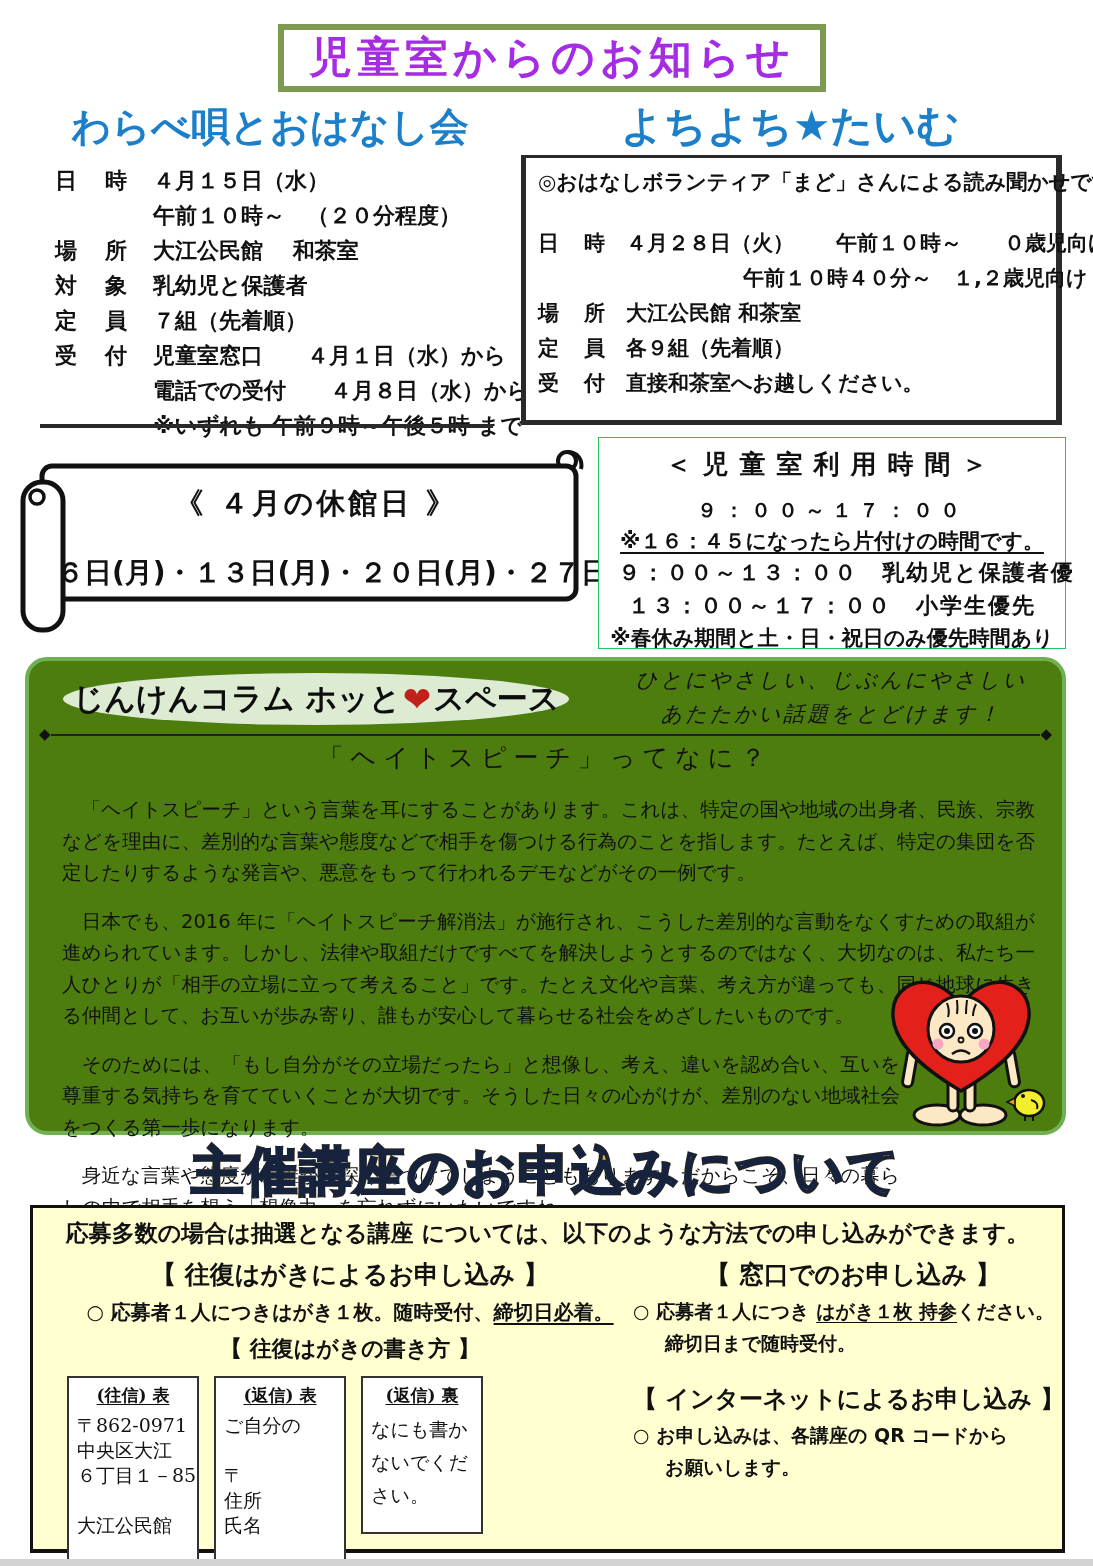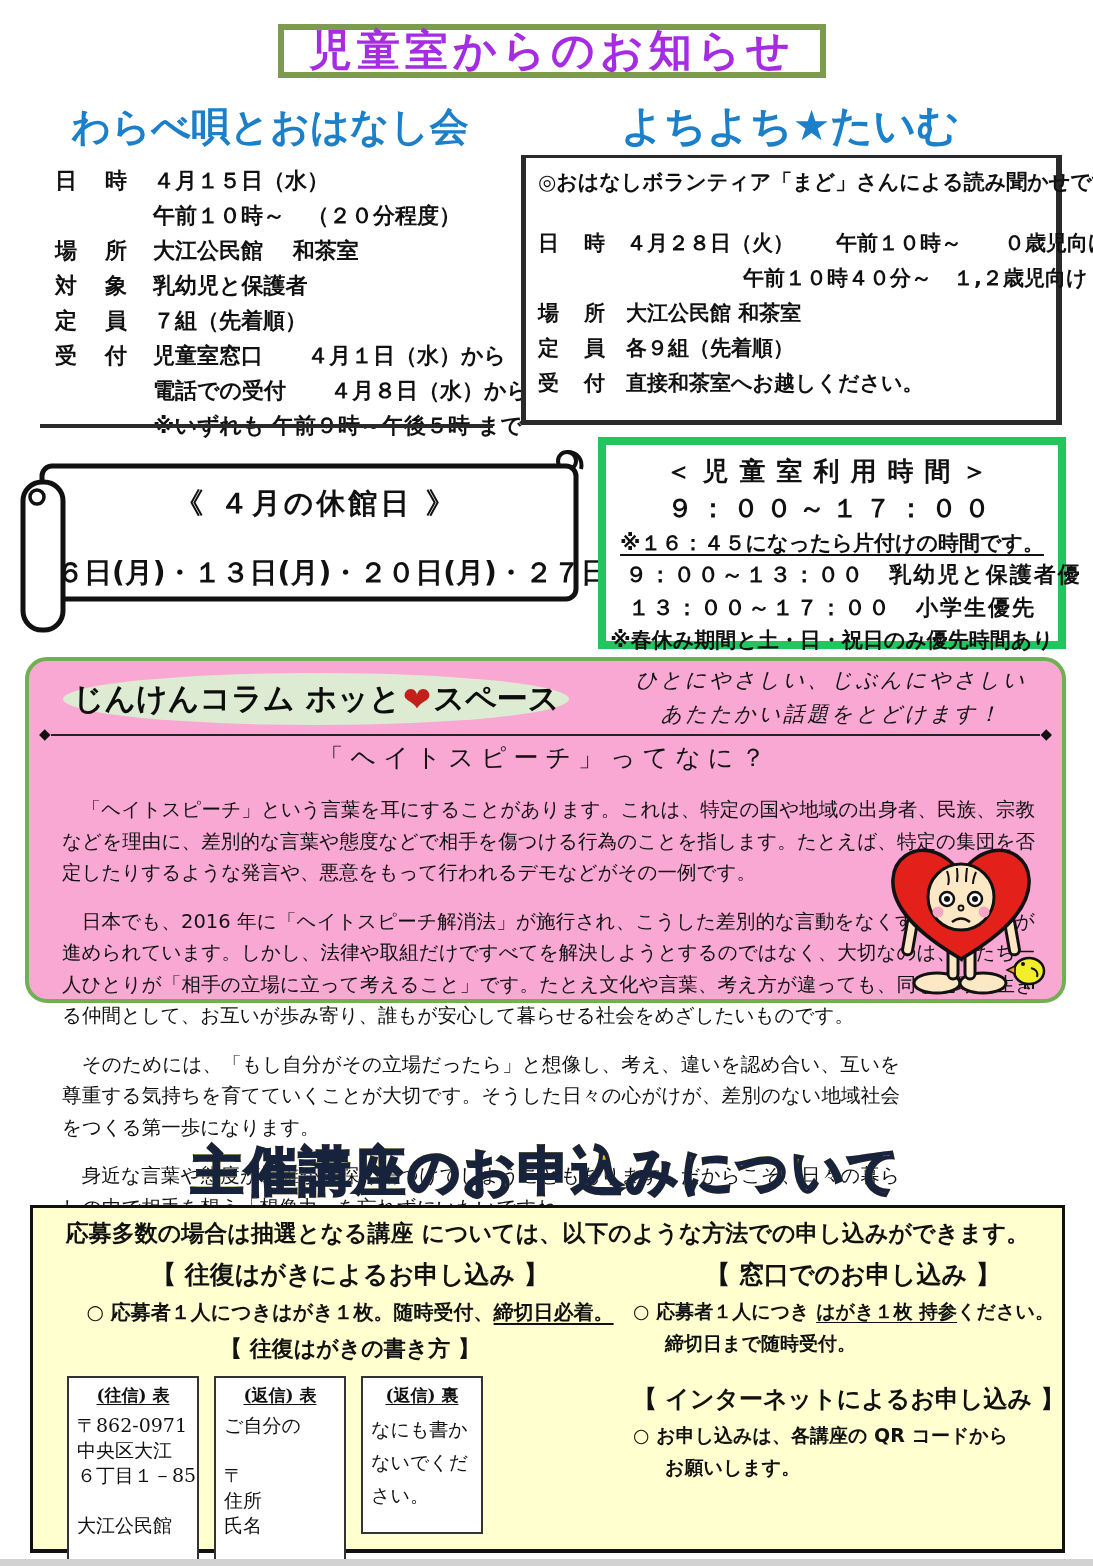--- a/index.html
+++ b/index.html
@@ -1,20 +1,20 @@
 <!DOCTYPE html>
 <html><head>
 <meta charset="utf-8">
 <style>
   html,body{margin:0;padding:0;background:#fff;}
   #page{position:relative;width:1093px;height:1566px;background:#fff;overflow:hidden;
         font-family:"DejaVu Sans","Liberation Sans",sans-serif;color:#111;}
 
   
-  .header-box{position:absolute;left:278px;top:24px;width:548px;height:54px;box-sizing:border-box;
+  .header-box{position:absolute;left:278px;top:24px;width:548px;height:68px;box-sizing:border-box;
               border:6px solid #7C9A50;background:#fff;display:flex;align-items:center;justify-content:center;}
   .header-box span{font-size:43px;font-weight:bold;color:#A62CE3;letter-spacing:5px;white-space:nowrap;}
 
   
   .evt-title{position:absolute;font-size:39px;font-weight:bold;color:#1B80C9;text-align:center;white-space:nowrap;}
   #left-title{left:50px;top:100px;width:440px;}
   #right-title{left:560px;top:98px;width:460px;font-size:42px;}
 
   .evt-rows{position:absolute;left:55px;top:163px;width:450px;font-size:22px;font-weight:bold;line-height:35px;}
   .evt-row{display:flex;}
@@ -31,30 +31,30 @@
   .right-box .cont{padding-left:205px;}
 
   
   #closed-banner{position:absolute;left:16px;top:444px;width:574px;height:196px;}
   #closed-banner svg{position:absolute;left:0;top:0;}
   .closed-title{position:absolute;left:40px;top:40px;width:520px;text-align:center;font-size:29px;font-weight:bold;letter-spacing:3px;}
   .closed-days{position:absolute;left:40px;top:110px;width:520px;text-align:center;font-size:28px;font-weight:bold;white-space:nowrap;}
 
   
   .hours-box{position:absolute;left:598px;top:437px;width:468px;height:212px;box-sizing:border-box;
-             border:8px solid #22c55e;background:#fff;text-align:center;padding-top:9px;font-weight:bold;}
+             border:1px solid #22c55e;background:#fff;text-align:center;padding-top:9px;font-weight:bold;}
   .hours-title{font-size:26px;letter-spacing:11px;white-space:nowrap;}
-  .hours-time{font-size:26px;letter-spacing:7px;margin-top:2px;}
+  .hours-time{font-size:20px;letter-spacing:7px;margin-top:15px;}
   .hours-note1{font-size:21px;text-decoration:underline;text-underline-offset:4px;margin-top:3px;display:inline-block;}
   .hours-l2,.hours-l3{font-size:22px;letter-spacing:2px;margin-top:3px;white-space:pre;}
   .hours-note2{font-size:21px;margin-top:3px;white-space:nowrap;}
 
   
-  .column-box{position:absolute;left:25px;top:657px;width:1041px;height:346px;box-sizing:border-box;
-              border:4px solid #6FB050;border-radius:22px;background:#f9a8d4;}
+  .column-box{position:absolute;left:25px;top:657px;width:1041px;height:478px;box-sizing:border-box;
+              border:4px solid #6FB050;border-radius:22px;background:#4d7c0f;}
   .col-badge{position:absolute;left:34px;top:12px;width:506px;height:52px;background:#DCEBD2;border-radius:50%;
              display:flex;align-items:center;justify-content:center;}
   .col-badge .t{font-size:31px;font-weight:bold;color:#0d0d0d;white-space:nowrap;}
   .col-badge .heart{color:#C2201A;font-size:34px;margin:0 2px;line-height:1;}
   .col-tagline{position:absolute;left:585px;top:2px;width:435px;text-align:center;font-size:21px;font-style:italic;
                letter-spacing:3px;line-height:34px;white-space:nowrap;}
   .col-divider{position:absolute;left:10px;top:66px;width:1013px;display:flex;align-items:center;}
   .col-divider .line{flex:1;height:2px;background:#222;}
   .col-divider .dm{font-size:15px;color:#111;line-height:1;}
   .col-title{position:absolute;left:0;top:80px;width:100%;text-align:center;font-size:25px;letter-spacing:7px;white-space:nowrap;}

